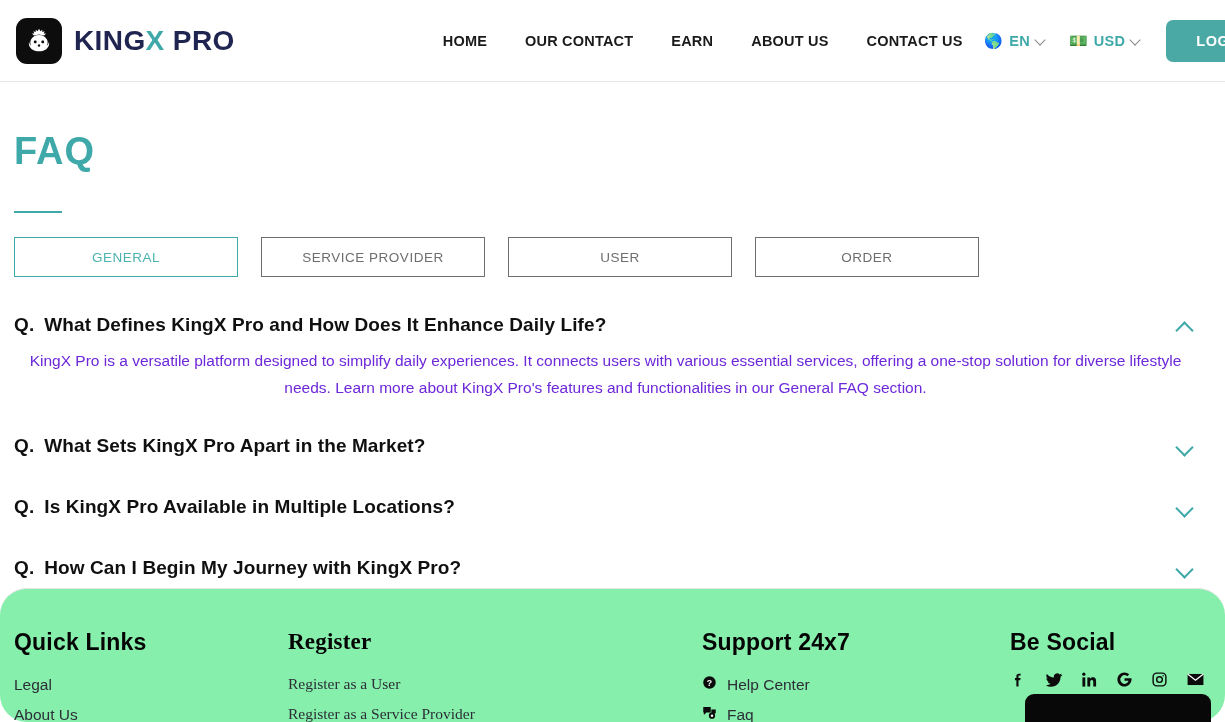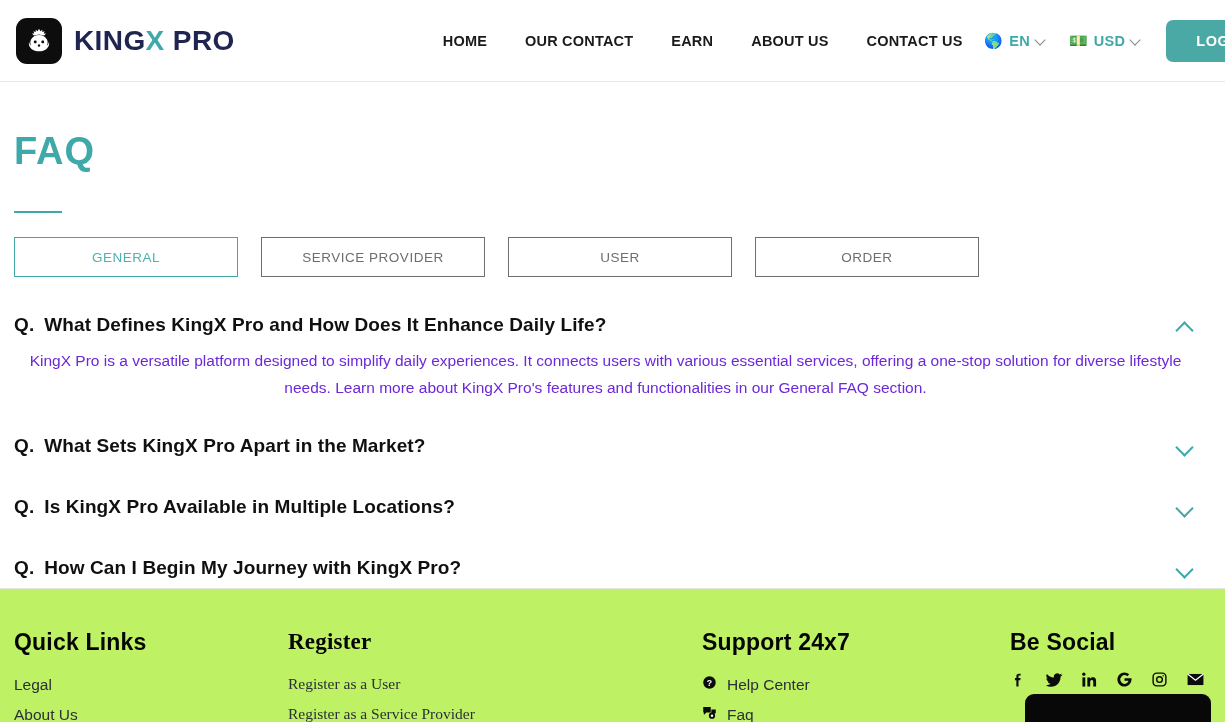--- a/index.html
+++ b/index.html
@@ -206,25 +206,26 @@
     max-width: 1183px;
     padding-bottom: 6px;
     text-align: center;
   }
 
   .faq-item.spaced { margin-top: 17px; }
 
   
   .footer {
     border-top: 1px solid #e4e4e4;
-    background: #bef264;
+    background: #86efac;
     height: 134px;
     padding: 40px 14px 0 14px;
     display: flex;
     position: relative;
+    border-radius: 27px;
   }
   .fcol { flex: none; }
   .fcol.c1 { width: 274px; }
   .fcol.c2 { width: 414px; font-family: Liberation Serif, serif; }
   .fcol.c3 { width: 308px; }
   .fcol.c4 { width: 215px; }
 
   .fcol h4 {
     font-size: 23px;
     font-weight: bold;

